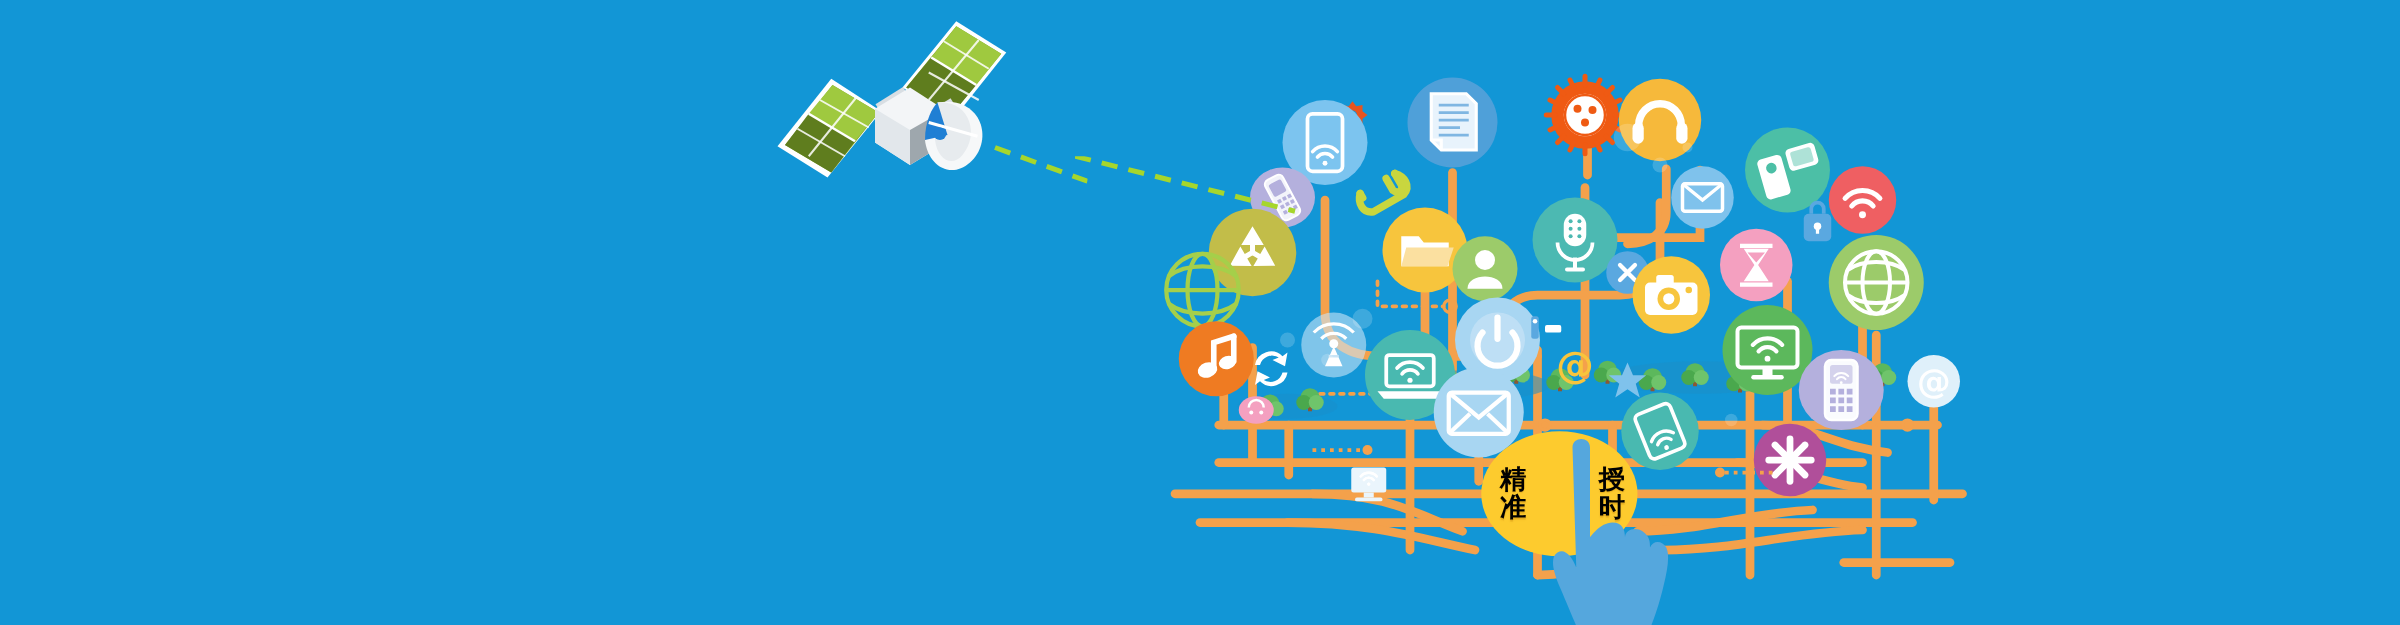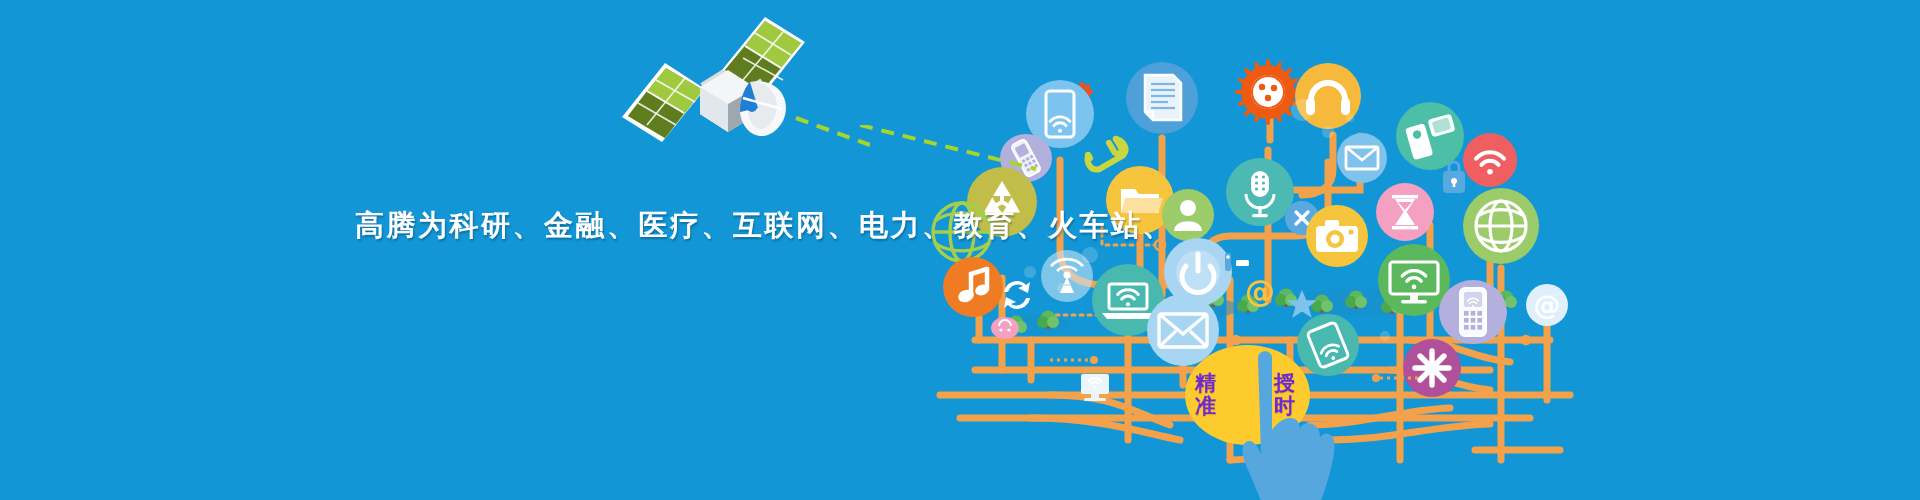--- a/index.html
+++ b/index.html
@@ -70,26 +70,26 @@
     border-radius: 50%;
     background: #fdcb2e;
     z-index: 25;
     display: flex;
     align-items: center;
     justify-content: space-between;
     box-sizing: border-box;
     padding: 0 10px;
   }
   .cta-word {
-    color: #6d28d9;
+    color: #000000;
     font-size: 21px;
     font-weight: bold;
     line-height: 23px;
     width: 26px;
-    text-align: left;
+    text-align: right;
     font-family: "DejaVu Sans", "Liberation Sans", sans-serif;
     text-shadow: 0 1px 1px rgba(180,110,0,0.35);
   }
 
   #hand {
     position: absolute;
     left: 1228px;
     top: 338px;
     width: 120px;
     height: 165px;
@@ -150,21 +150,20 @@
         <line x1="196" y1="106" x2="270" y2="133" stroke="#a6d62c" stroke-width="4" stroke-dasharray="13 9" stroke-linecap="butt"></line>
       </g>
     </svg>
   </div>
 
   <svg style="position:absolute;left:860px;top:125px;width:200px;height:60px;z-index:28" viewBox="0 0 200 60">
     <line x1="0" y1="0" x2="176" y2="44" stroke="#a6d62c" stroke-width="4" stroke-dasharray="13 9"></line>
   </svg>
 
   <div id="headline">
-    <div class="headline-line">高腾为科研、金融、医疗、互联网、电力、教育、火车站、</div>
   </div>
 
   <div id="network">
     <svg viewBox="0 0 700 460" width="700" height="460">
       <defs>
         <g id="wifi-arcs">
           <path d="M-9,3 A12,12 0 0 1 9,3" stroke="#fff" stroke-width="2.6" fill="none" stroke-linecap="round"></path>
           <path d="M-5.5,7 A7,7 0 0 1 5.5,7" stroke="#fff" stroke-width="2.6" fill="none" stroke-linecap="round"></path>
           <circle cx="0" cy="11.5" r="1.8" fill="#fff"></circle>
         </g>

